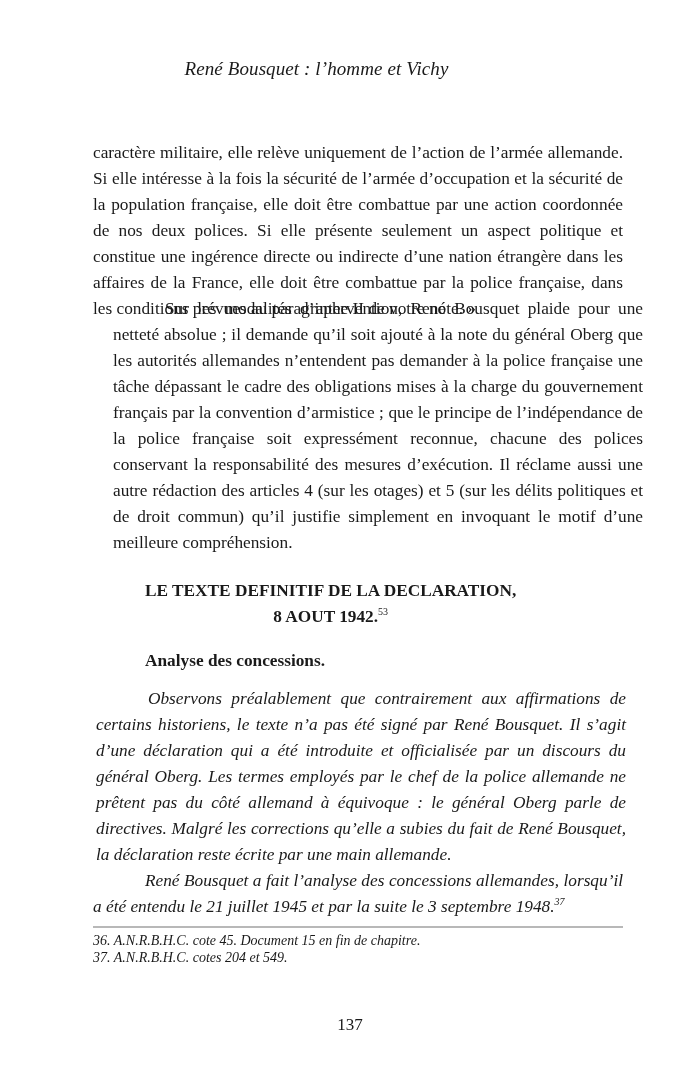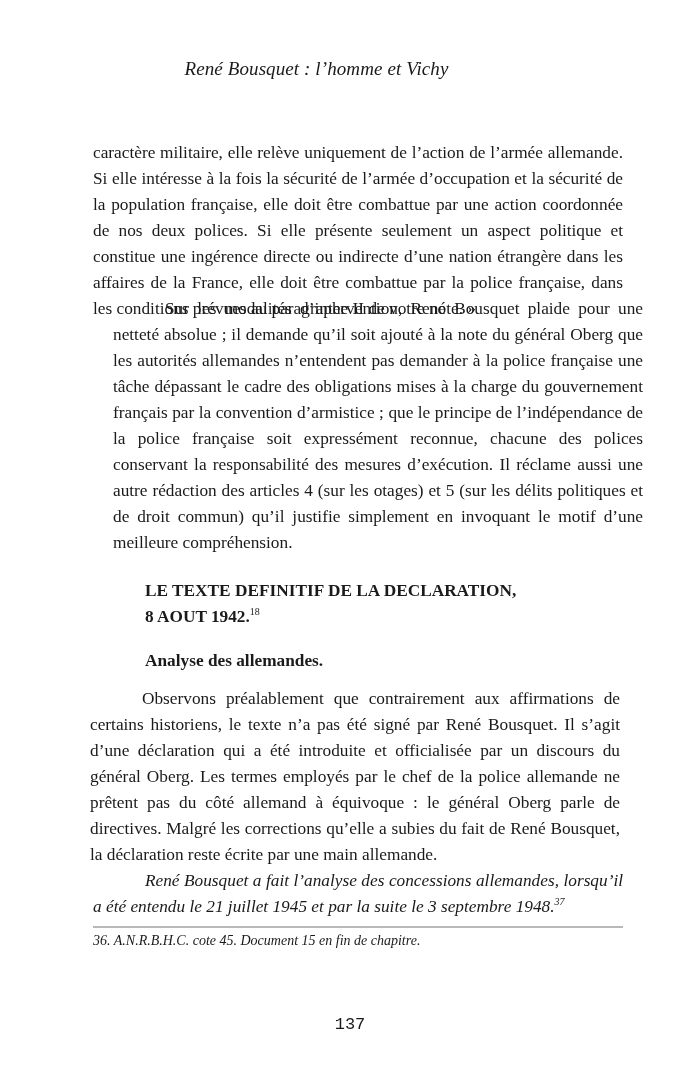--- a/index.html
+++ b/index.html
@@ -3,59 +3,60 @@
 <meta charset="utf-8">
 <style>
   html, body { margin: 0; padding: 0; background: #ffffff; }
   body { width: 700px; height: 1089px; position: relative; overflow: hidden;
          font-family: "Liberation Serif", "DejaVu Serif", serif; color: #1a1a1a; }
   .running-head { position: absolute; top: 58px; left: 0; width: 633px; text-align: center;
                   font-style: italic; font-size: 19px; letter-spacing: 0.1px; }
   .para { margin: 0; font-size: 17.3px; line-height: 26px; text-align: justify; text-align-last: left; }
   .indent { text-indent: 52px; }
   .heading { position: absolute; left: 145px; font-weight: bold; font-size: 17.3px; line-height: 26px; margin: 0; }
-  .h-section { top: 578px; }
+  .h-section { top: 578px; text-align: center; }
   .h-sub { top: 648px; }
   .sup { font-size: 10px; vertical-align: super; line-height: 0; font-weight: normal; }
   .block1 { position: absolute; top: 140px; left: 93px; width: 530px; }
   .block2 { position: absolute; top: 296px; left: 93px; width: 530px; margin-left: 20px; }
-  .block3 { position: absolute; top: 686px; left: 90px; width: 530px; }
+  .block3 { position: absolute; top: 686px; left: 96px; width: 530px; font-style: italic; }
   .block4 { position: absolute; top: 868px; left: 93px; width: 530px; font-style: italic; }
   .footnote-rule { position: absolute; top: 926px; left: 93px; width: 530px; height: 0; border-top: 2px solid #b8b8b8; }
   .footnotes { position: absolute; top: 932px; left: 93px; width: 530px; }
   .footnote { font-style: italic; font-size: 14px; line-height: 17px; margin: 0; }
-  .page-number { position: absolute; top: 1015px; left: 0; width: 700px; text-align: center; font-size: 17px; font-family: Liberation Mono, monospace; }
+  .page-number { position: absolute; top: 1015px; left: 0; width: 700px; text-align: center; font-size: 17px; }
 </style>
 </head>
 <body>
 
 <div class="running-head">René Bousquet : l’homme et Vichy</div>
 
 <div class="block1">
   <p class="para">caractère militaire, elle relève uniquement de l’action de l’armée allemande. Si elle intéresse à la fois la sécurité de l’armée d’occupation et la sécurité de la population française, elle doit être combattue par une action coordonnée de nos deux polices. Si elle présente seulement un aspect politique et constitue une ingérence directe ou indirecte d’une nation étrangère dans les affaires de la France, elle doit être combattue par la police française, dans les conditions prévues au paragraphe II de votre note. »</p>
 </div>
 
 <div class="block2">
   <p class="para indent">Sur les modalités d’intervention, René Bousquet plaide pour une netteté absolue ; il demande qu’il soit ajouté à la note du général Oberg que les autorités allemandes n’entendent pas demander à la police française une tâche dépassant le cadre des obligations mises à la charge du gouvernement français par la convention d’armistice ; que le principe de l’indépendance de la police française soit expressément reconnue, chacune des polices conservant la responsabilité des mesures d’exécution. Il réclame aussi une autre rédaction des articles 4 (sur les otages) et 5 (sur les délits politiques et de droit commun) qu’il justifie simplement en invoquant le motif d’une meilleure compréhension.</p>
 </div>
 
 <h2 class="heading h-section">
   <span>LE TEXTE DEFINITIF DE LA DECLARATION,</span><br>
-  <span>8 AOUT 1942.</span><span class="sup">18</span>
+  <span>8 AOUT 1942.</span><span class="sup">53</span>
 </h2>
 
-<h3 class="heading h-sub">Analyse des allemandes.</h3>
+<h3 class="heading h-sub">Analyse des concessions.</h3>
 
 <div class="block3">
   <p class="para indent">Observons préalablement que contrairement aux affirmations de certains historiens, le texte n’a pas été signé par René Bousquet. Il s’agit d’une déclaration qui a été introduite et officialisée par un discours du général Oberg. Les termes employés par le chef de la police allemande ne prêtent pas du côté allemand à équivoque : le général Oberg parle de directives. Malgré les corrections qu’elle a subies du fait de René Bousquet, la déclaration reste écrite par une main allemande.</p>
 </div>
 
 <div class="block4">
   <p class="para indent"><span>René Bousquet a fait l’analyse des concessions allemandes, lorsqu’il a été entendu le 21 juillet 1945 et par la suite le 3 septembre 1948.</span><span class="sup">37</span></p>
 </div>
 
 <div class="footnote-rule"></div>
 
 <div class="footnotes">
   <p class="footnote">36. A.N.R.B.H.C. cote 45. Document 15 en fin de chapitre.</p>
+  <p class="footnote">37. A.N.R.B.H.C. cotes 204 et 549.</p>
 </div>
 
 <div class="page-number">137</div>
 
 </body></html>

